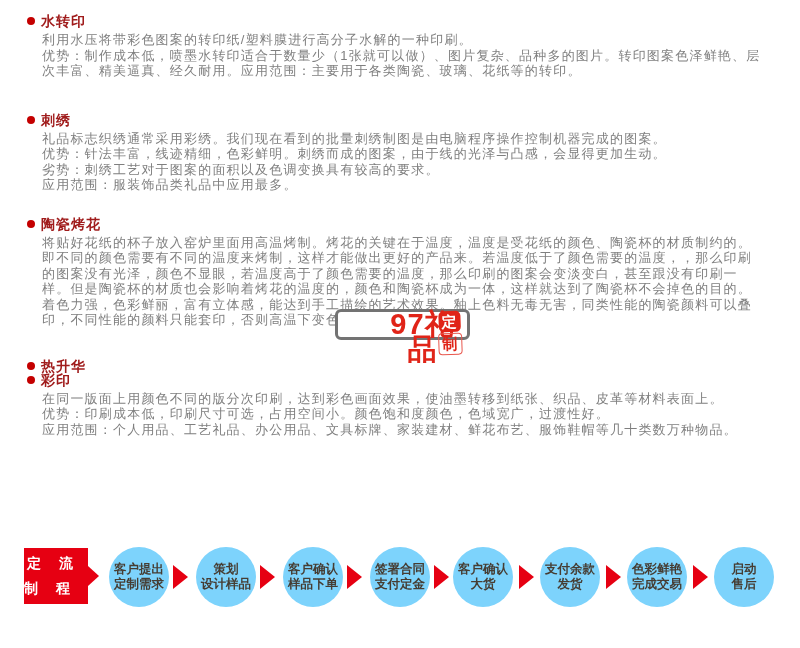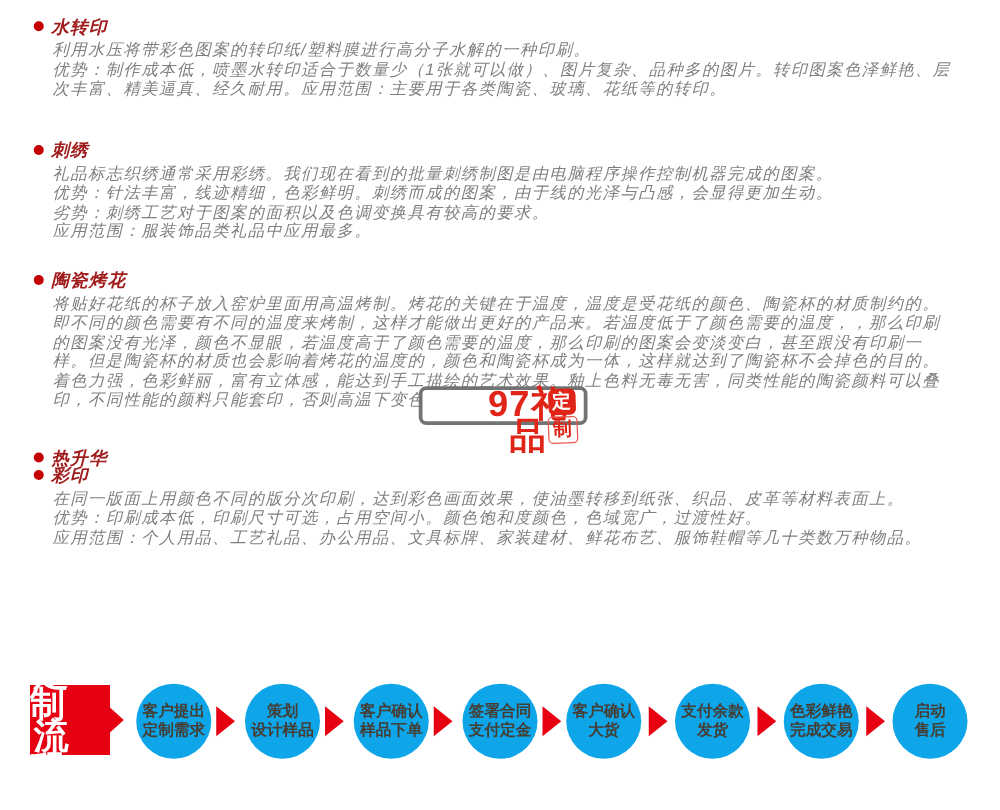--- a/index.html
+++ b/index.html
@@ -4,21 +4,21 @@
 <style>
   html,body{margin:0;padding:0;background:#fff;}
   #page{
     position:relative;
     width:800px;height:648px;
     background:#ffffff;
     overflow:hidden;
     font-family:"Liberation Sans","DejaVu Sans",sans-serif;
   }
   
-  .sec{padding-left:27px;font-style:italic;}
+  .sec{padding-left:27px;}
   .sec-h{display:flex;align-items:center;gap:6px;height:14px;}
   .bullet{
     width:8px;height:8px;border-radius:50%;
     background:#c40000;flex:0 0 auto;
   }
   .sec-h h2{
     margin:0;font-size:14px;line-height:14px;font-weight:bold;
     color:#a01c1c;letter-spacing:1px;
   }
   .sec-b{
@@ -49,34 +49,34 @@
   .seal-bottom{
     display:block;width:22px;height:21px;margin-top:1px;
     color:#e02418;border:1px solid #e8574d;border-radius:4px;
     font-size:15px;font-weight:bold;line-height:19px;text-align:center;
   }
   
   .flow{position:absolute;left:0;top:547px;width:800px;height:60px;}
   .flow-label{
     position:absolute;left:24px;top:1px;width:64px;height:56px;
     background:#e60012;color:#ffffff;
-    display:flex;flex-direction:column;justify-content:center;align-items:center;
-    font-size:28px;font-weight:bold;line-height:25px;letter-spacing:3px;
+    display:flex;flex-direction:row;justify-content:center;align-items:center;
+    font-size:14px;font-weight:bold;line-height:25px;letter-spacing:3px;
     text-indent:3px;
   }
   .flow-label::after{
     content:"";position:absolute;right:-11px;top:50%;transform:translateY(-50%);
     width:0;height:0;
     border-left:11px solid #e60012;
     border-top:10px solid transparent;
     border-bottom:10px solid transparent;
   }
   .circle{
     position:absolute;top:0;width:60px;height:60px;border-radius:50%;
-    background:#0ea5e9;
+    background:#7dd3fc;
     display:flex;flex-direction:column;justify-content:center;align-items:center;
     color:#463d33;font-size:12.5px;font-weight:bold;line-height:15px;
     text-align:center;
   }
   .farrow{
     position:absolute;top:18px;width:0;height:0;
     border-left:15px solid #e60012;
     border-top:12px solid transparent;
     border-bottom:12px solid transparent;
   }

